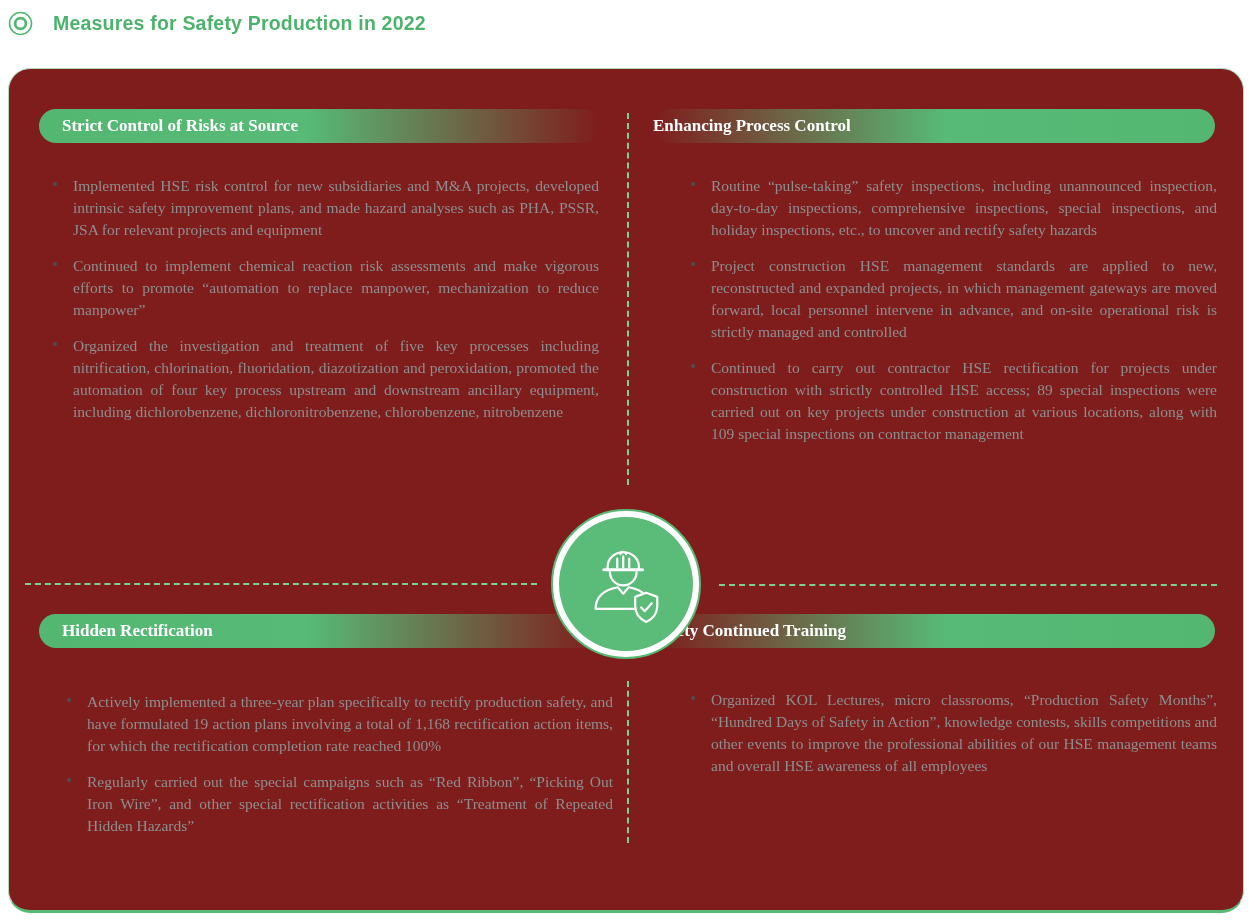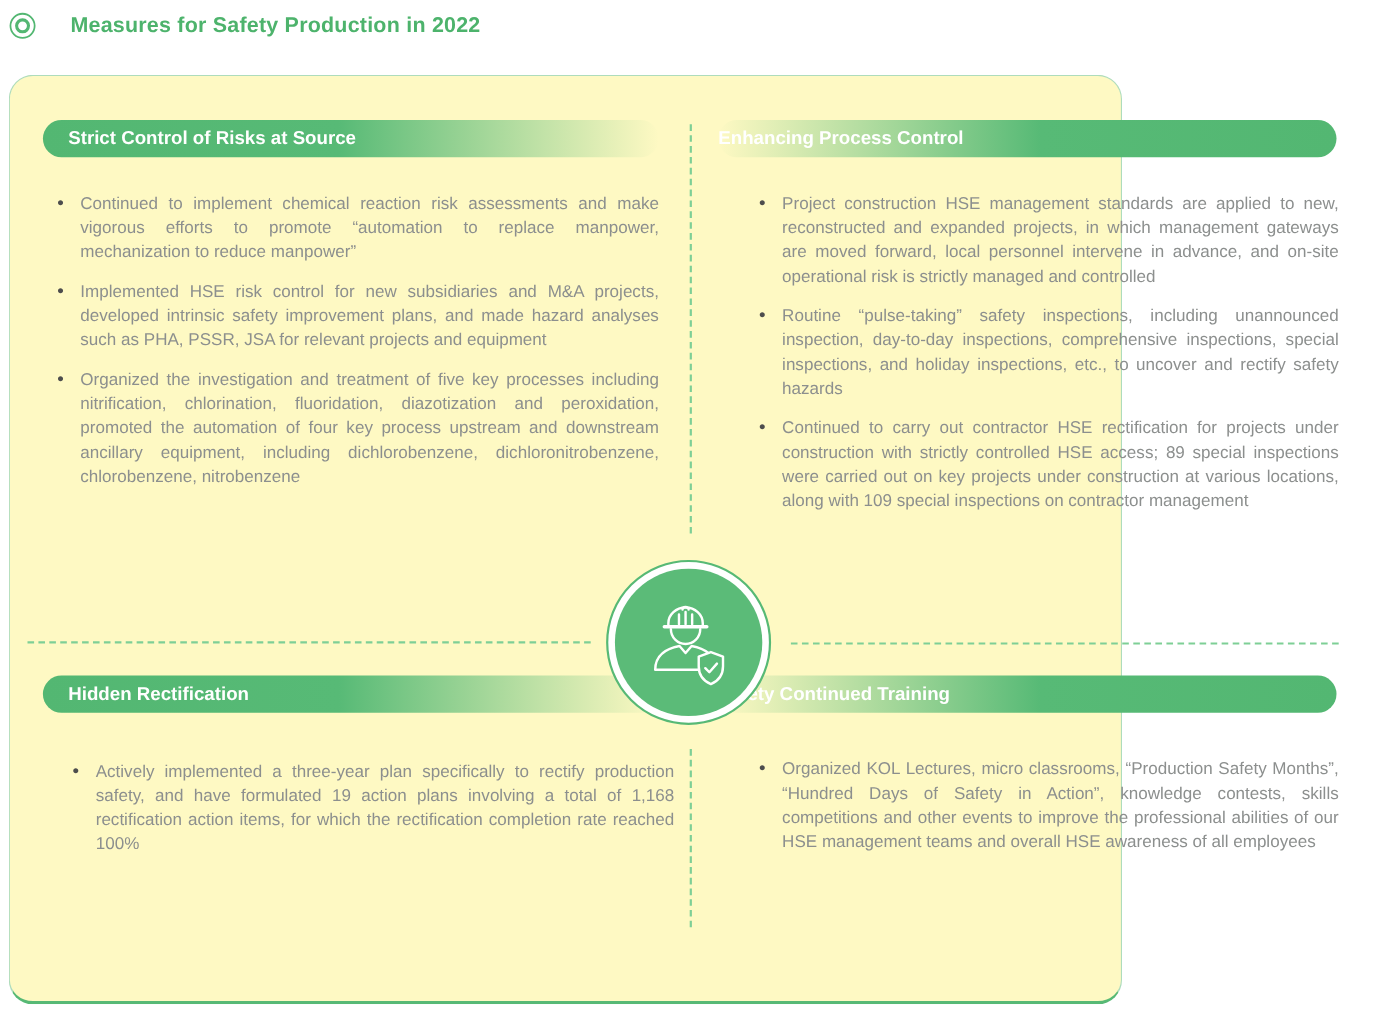--- a/index.html
+++ b/index.html
@@ -5,29 +5,29 @@
   * { margin:0; padding:0; box-sizing:border-box; }
   html, body { background:#ffffff; }
   body {
     width:1252px; height:921px;
     font-family:"Liberation Sans", "DejaVu Sans", sans-serif;
     position:relative; overflow:hidden;
   }
   .page { position:relative; width:1252px; height:921px; background:#fff; }
 
   
-  .page-header { position:absolute; top:11px; left:8px; display:flex; align-items:center; gap:31px; }
+  .page-header { position:absolute; top:11px; left:8px; display:flex; align-items:center; gap:20px; }
   .title-icon svg { display:block; }
   .page-title { color:#4db36c; font-size:19.5px; font-weight:bold; letter-spacing:0.2px; }
 
   
   .card {
-    position:absolute; left:8px; top:68px; width:1012px; height:845px;
+    position:absolute; left:8px; top:68px; width:1236px; height:845px;
     border:1px solid #aedcbc; border-bottom:3px solid #57b975;
-    border-radius:22px; background:#fef9c3;
+    border-radius:22px; background:#7f1d1d;font-family:Liberation Serif, serif;
   }
 
   
   .bar {
     position:absolute; height:34px; border-radius:17px;
     color:#fff; font-size:17px; font-weight:bold; line-height:34px; white-space:nowrap;
   }
   .bar-left  { background:linear-gradient(90deg,  #53b772 0%, #57ba76 48%, rgba(255,255,255,0) 100%); padding-left:23px; text-align:left; }
   .bar-right { background:linear-gradient(270deg, #53b772 0%, #57ba76 48%, rgba(255,255,255,0) 100%); padding-right:23px; text-align:left; }
   #bar-1 { left:30px;  top:40px;  width:560px; }
@@ -86,33 +86,34 @@
   </header>
 
   <div class="card">
 
     <div class="bar bar-left" id="bar-1">Strict Control of Risks at Source</div>
     <div class="bar bar-right" id="bar-2">Enhancing Process Control</div>
     <div class="bar bar-left" id="bar-3">Hidden Rectification</div>
     <div class="bar bar-right" id="bar-4">Safety Continued Training</div>
 
     <ul class="bullets" id="list-1">
+      <li>Implemented HSE risk control for new subsidiaries and M&amp;A projects, developed intrinsic safety improvement plans, and made hazard analyses such as PHA, PSSR, JSA for relevant projects and equipment</li>
       <li>Continued to implement chemical reaction risk assessments and make vigorous efforts to promote “automation to replace manpower, mechanization to reduce manpower”</li>
-      <li>Implemented HSE risk control for new subsidiaries and M&amp;A projects, developed intrinsic safety improvement plans, and made hazard analyses such as PHA, PSSR, JSA for relevant projects and equipment</li>
       <li>Organized the investigation and treatment of five key processes including nitrification, chlorination, fluoridation, diazotization and peroxidation, promoted the automation of four key process upstream and downstream ancillary equipment, including dichlorobenzene, dichloronitrobenzene, chlorobenzene, nitrobenzene</li>
     </ul>
 
     <ul class="bullets" id="list-2">
+      <li>Routine “pulse-taking” safety inspections, including unannounced inspection, day-to-day inspections, comprehensive inspections, special inspections, and holiday inspections, etc., to uncover and rectify safety hazards</li>
       <li>Project construction HSE management standards are applied to new, reconstructed and expanded projects, in which management gateways are moved forward, local personnel intervene in advance, and on-site operational risk is strictly managed and controlled</li>
-      <li>Routine “pulse-taking” safety inspections, including unannounced inspection, day-to-day inspections, comprehensive inspections, special inspections, and holiday inspections, etc., to uncover and rectify safety hazards</li>
       <li>Continued to carry out contractor HSE rectification for projects under construction with strictly controlled HSE access; 89 special inspections were carried out on key projects under construction at various locations, along with 109 special inspections on contractor management</li>
     </ul>
 
     <ul class="bullets" id="list-3">
       <li>Actively implemented a three-year plan specifically to rectify production safety, and have formulated 19 action plans involving a total of 1,168 rectification action items, for which the rectification completion rate reached 100%</li>
+      <li>Regularly carried out the special campaigns such as “Red Ribbon”, “Picking Out Iron Wire”, and other special rectification activities as “Treatment of Repeated Hidden Hazards”</li>
     </ul>
 
     <ul class="bullets" id="list-4">
       <li>Organized KOL Lectures, micro classrooms, “Production Safety Months”, “Hundred Days of Safety in Action”, knowledge contests, skills competitions and other events to improve the professional abilities of our HSE management teams and overall HSE awareness of all employees</li>
     </ul>
 
     <div class="dash-v" id="dash-v-top"></div>
     <div class="dash-v" id="dash-v-bottom"></div>
     <div class="dash-h" id="dash-h-left"></div>
     <div class="dash-h" id="dash-h-right"></div>

